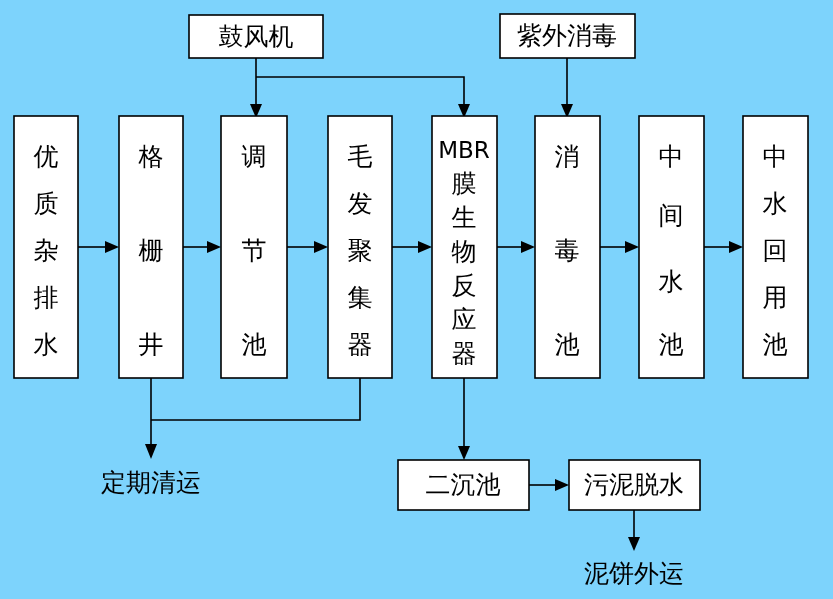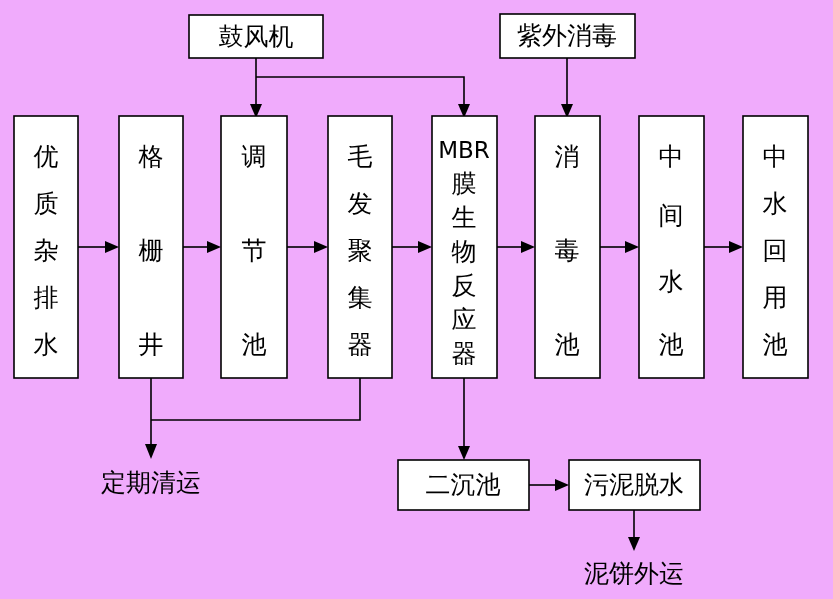--- a/index.html
+++ b/index.html
@@ -10,21 +10,21 @@
   body {
     width: 833px;
     height: 599px;
     overflow: hidden;
     font-family: "DejaVu Sans", sans-serif;
   }
   #diagram-root {
     position: relative;
     width: 833px;
     height: 599px;
-    background: #f0abfc;
+    background: #7dd3fc;
   }
   svg.flow {
     display: block;
     width: 833px;
     height: 599px;
   }
   .box-rect {
     fill: #ffffff;
     stroke: #000000;
     stroke-width: 1.6;

